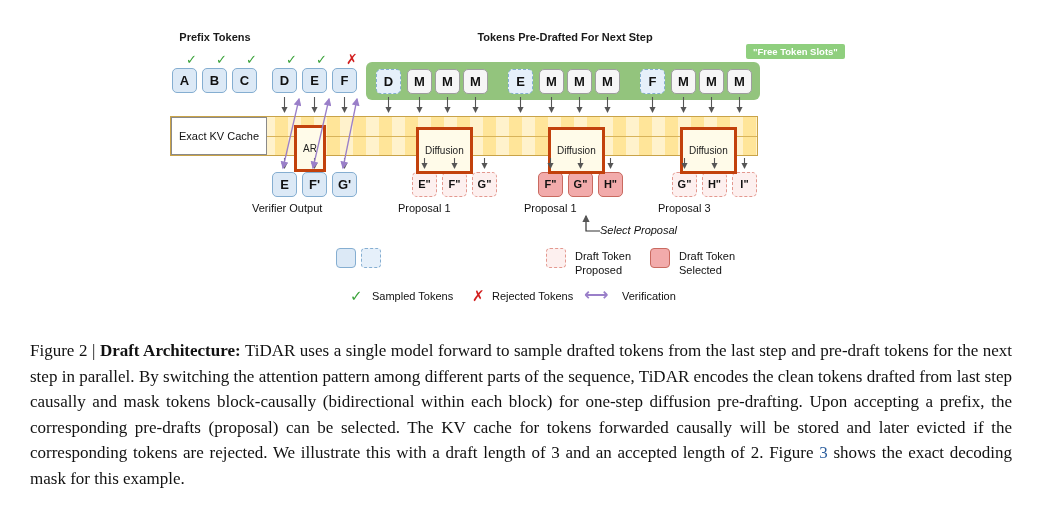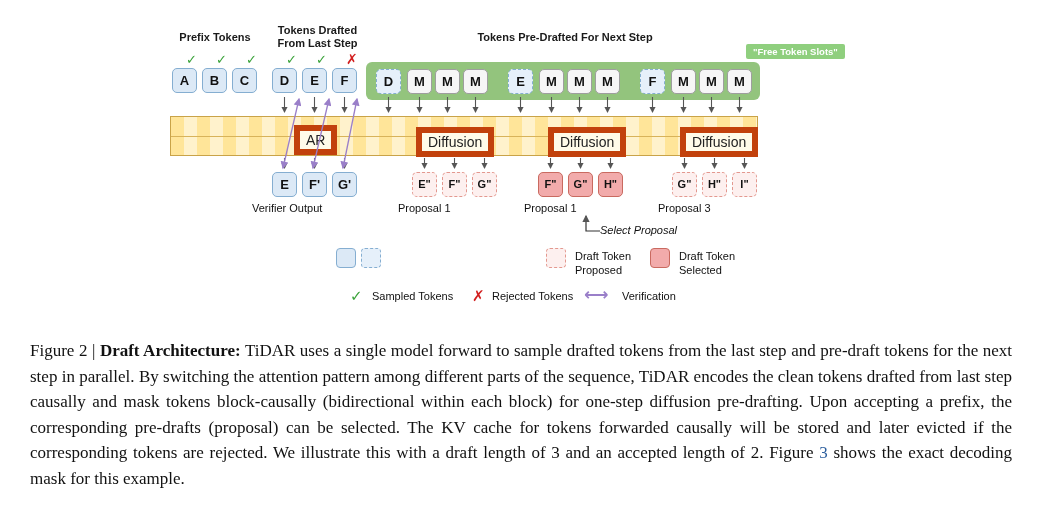--- a/index.html
+++ b/index.html
@@ -27,22 +27,22 @@
   .check{color:#3aa33a;}
   .cross{color:#d21f1f;font-size:14px;}
 
   .model-band{position:absolute;left:170px;top:116px;width:588px;height:40px;box-sizing:border-box;
               background:repeating-linear-gradient(90deg,#ffe599 0 13px,#fff2cc 13px 26px);
               border:1px solid #c9a348;z-index:0;}
   .model-band::after{content:"";position:absolute;left:0;right:0;top:50%;border-top:1px solid #d8b35a;}
   .kv-box{position:absolute;left:171px;top:117px;width:96px;height:38px;background:#ffffff;
           border:1px solid #8a8a8a;box-sizing:border-box;font-size:11px;color:#111;
           display:flex;align-items:center;justify-content:center;z-index:2;}
-  .band-label{position:absolute;background:#fffbe9;border:6px solid #c2410c;font-size:14px;
-              color:#222;padding:1px 6px;z-index:3;}
+  .band-label{position:absolute;background:#fffbe9;border:3px solid #c2410c;font-size:10px;
+              color:#222;padding:15px 6px;z-index:3;}
   .model-name{position:absolute;left:772px;top:118px;font-size:14px;font-weight:700;font-style:italic;
               color:#000;line-height:17px;z-index:3;}
 
   .outlbl{position:absolute;top:202px;font-size:11px;color:#111;text-align:left;z-index:3;}
   .select-lbl{position:absolute;left:600px;top:224px;font-size:11px;font-style:italic;color:#111;z-index:3;}
 
   .lg-box{position:absolute;width:20px;height:20px;border-radius:4px;box-sizing:border-box;z-index:2;}
   .lb-solid{background:#dce9f6;border:1.6px solid #85aed1;}
   .lb-dash {background:#e6f0fa;border:1.6px dashed #85aed1;}
   .pk-dash {background:#fdf0ef;border:1.6px dashed #e3988f;}
@@ -56,24 +56,20 @@
            text-align:justify;}
   .caption strong{font-weight:700;}
   .figlink{color:#2d5f9e;text-decoration:none;cursor:pointer;}
 </style>
 </head>
 <body>
 
 <div class="diagram">
 
   <div class="hdr" style="left:160px;top:31px;width:110px">Prefix Tokens</div>
-  <div class="hdr" style="left:260px;top:24px;width:115px">
-    <div>Tokens Drafted</div>
-    <div>From Last Step</div>
-  </div>
   <div class="hdr" style="left:420px;top:31px;width:290px">Tokens Pre-Drafted For Next Step</div>
   <div class="badge">"Free Token Slots"</div>
 
   <div class="green-band"></div>
 
   <span class="mark check" style="left:186px;top:52px">✓</span>
   <span class="mark check" style="left:216px;top:52px">✓</span>
   <span class="mark check" style="left:246px;top:52px">✓</span>
   <span class="mark check" style="left:286px;top:52px">✓</span>
   <span class="mark check" style="left:316px;top:52px">✓</span>
@@ -96,20 +92,21 @@
   <span class="tok t-mask" style="left:539px;top:69px">M</span>
   <span class="tok t-mask" style="left:567px;top:69px">M</span>
   <span class="tok t-mask" style="left:595px;top:69px">M</span>
 
   <span class="tok t-blued" style="left:640px;top:69px">F</span>
   <span class="tok t-mask" style="left:671px;top:69px">M</span>
   <span class="tok t-mask" style="left:699px;top:69px">M</span>
   <span class="tok t-mask" style="left:727px;top:69px">M</span>
 
   <div class="model-band"></div>
+  <div class="kv-box">Exact KV Cache</div>
   <div class="band-label" style="left:294px;top:125px">AR</div>
   <div class="band-label" style="left:416px;top:127px">Diffusion</div>
   <div class="band-label" style="left:548px;top:127px">Diffusion</div>
   <div class="band-label" style="left:680px;top:127px">Diffusion</div>
 
   <span class="tok t-blue" style="left:272px;top:172px">E</span>
   <span class="tok t-blue" style="left:302px;top:172px">F'</span>
   <span class="tok t-blue" style="left:332px;top:172px">G'</span>
 
   <span class="tok t-pinkd" style="left:412px;top:172px">E"</span>

